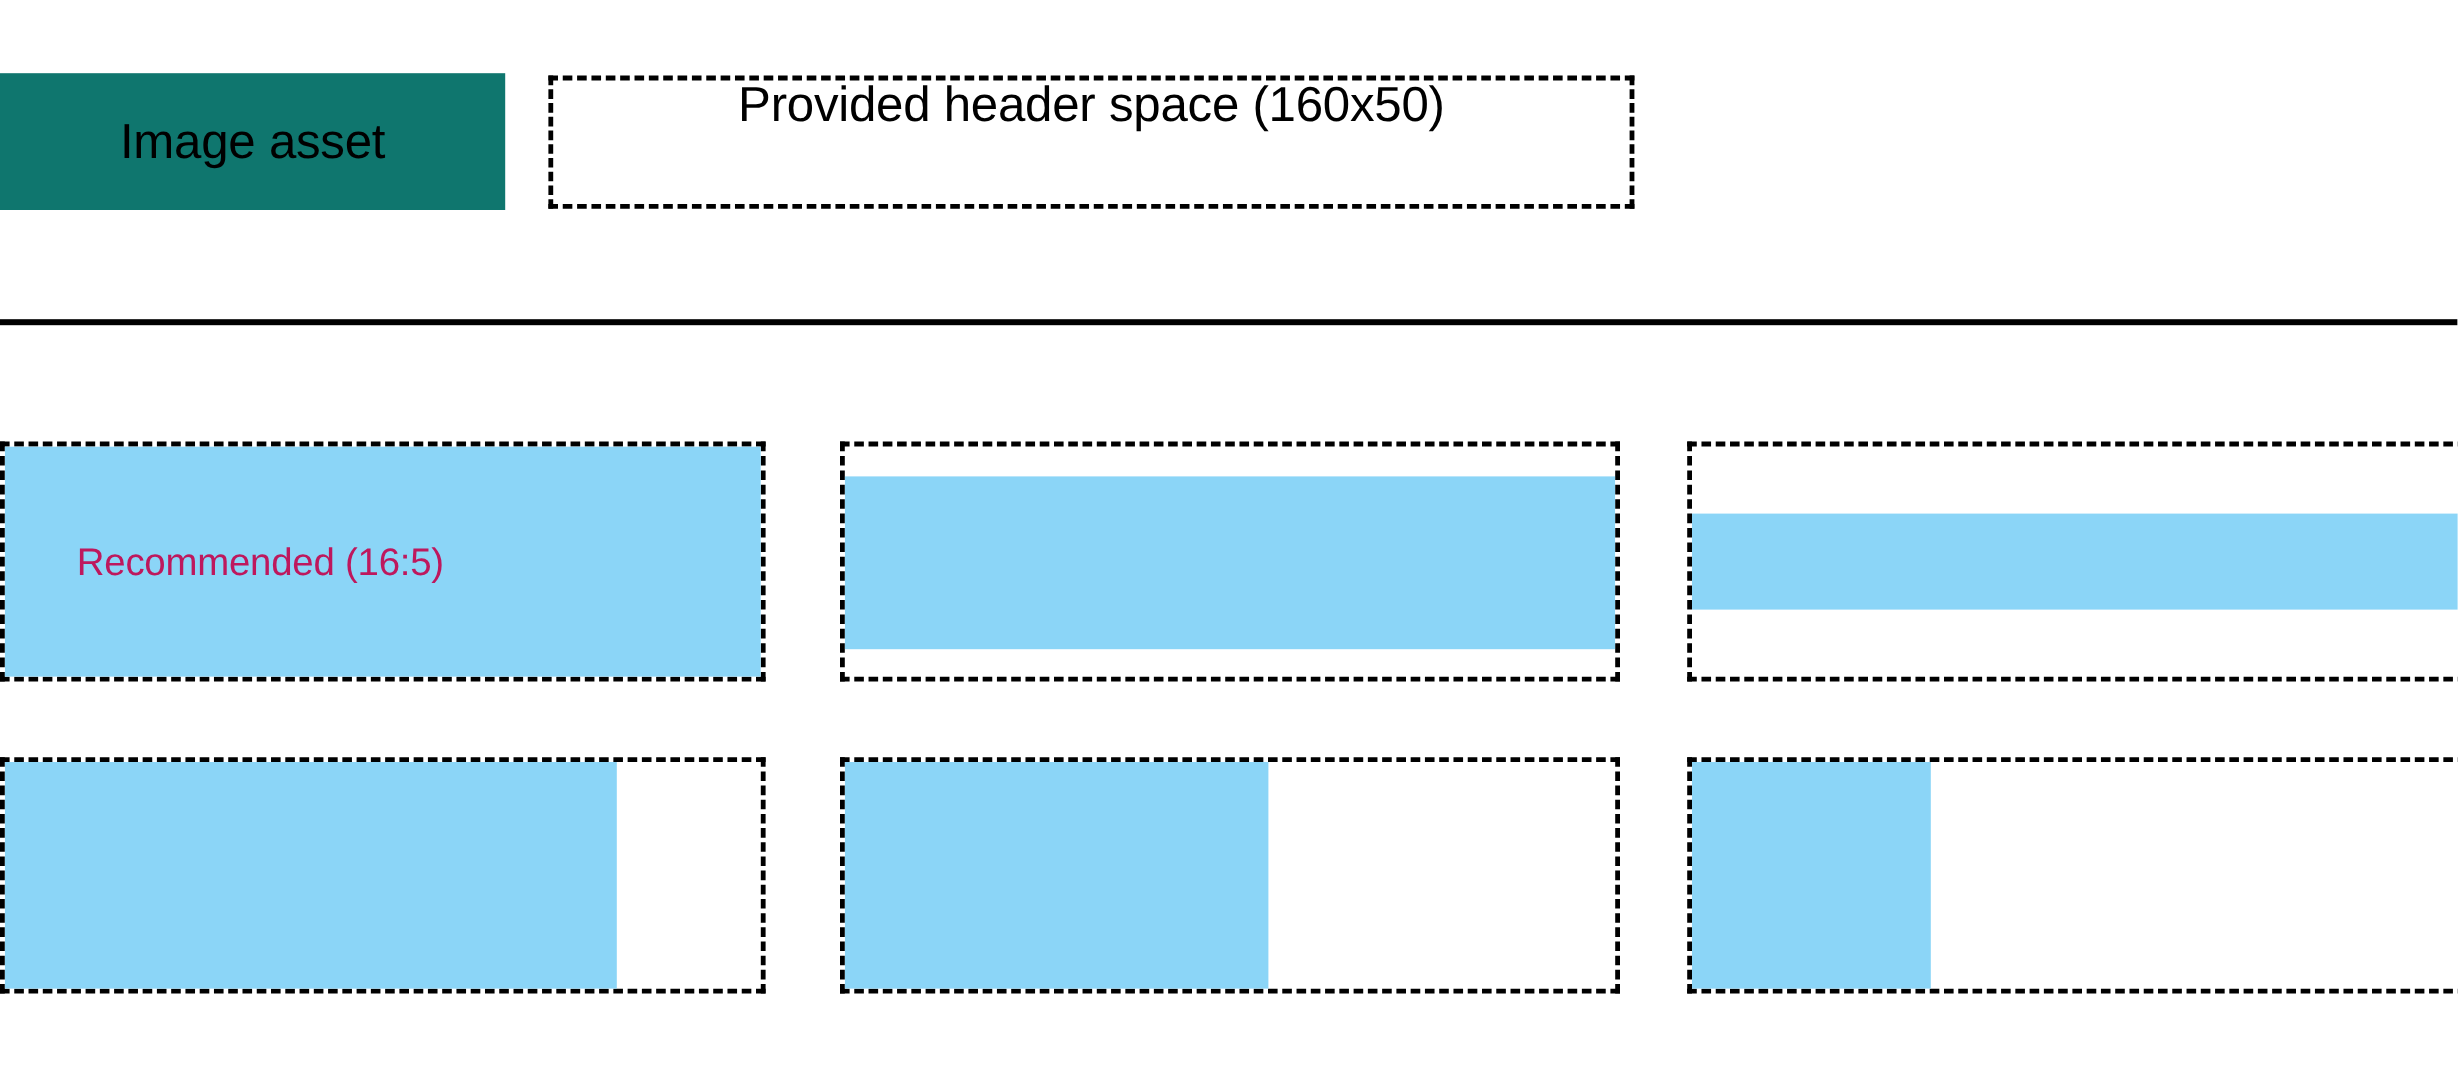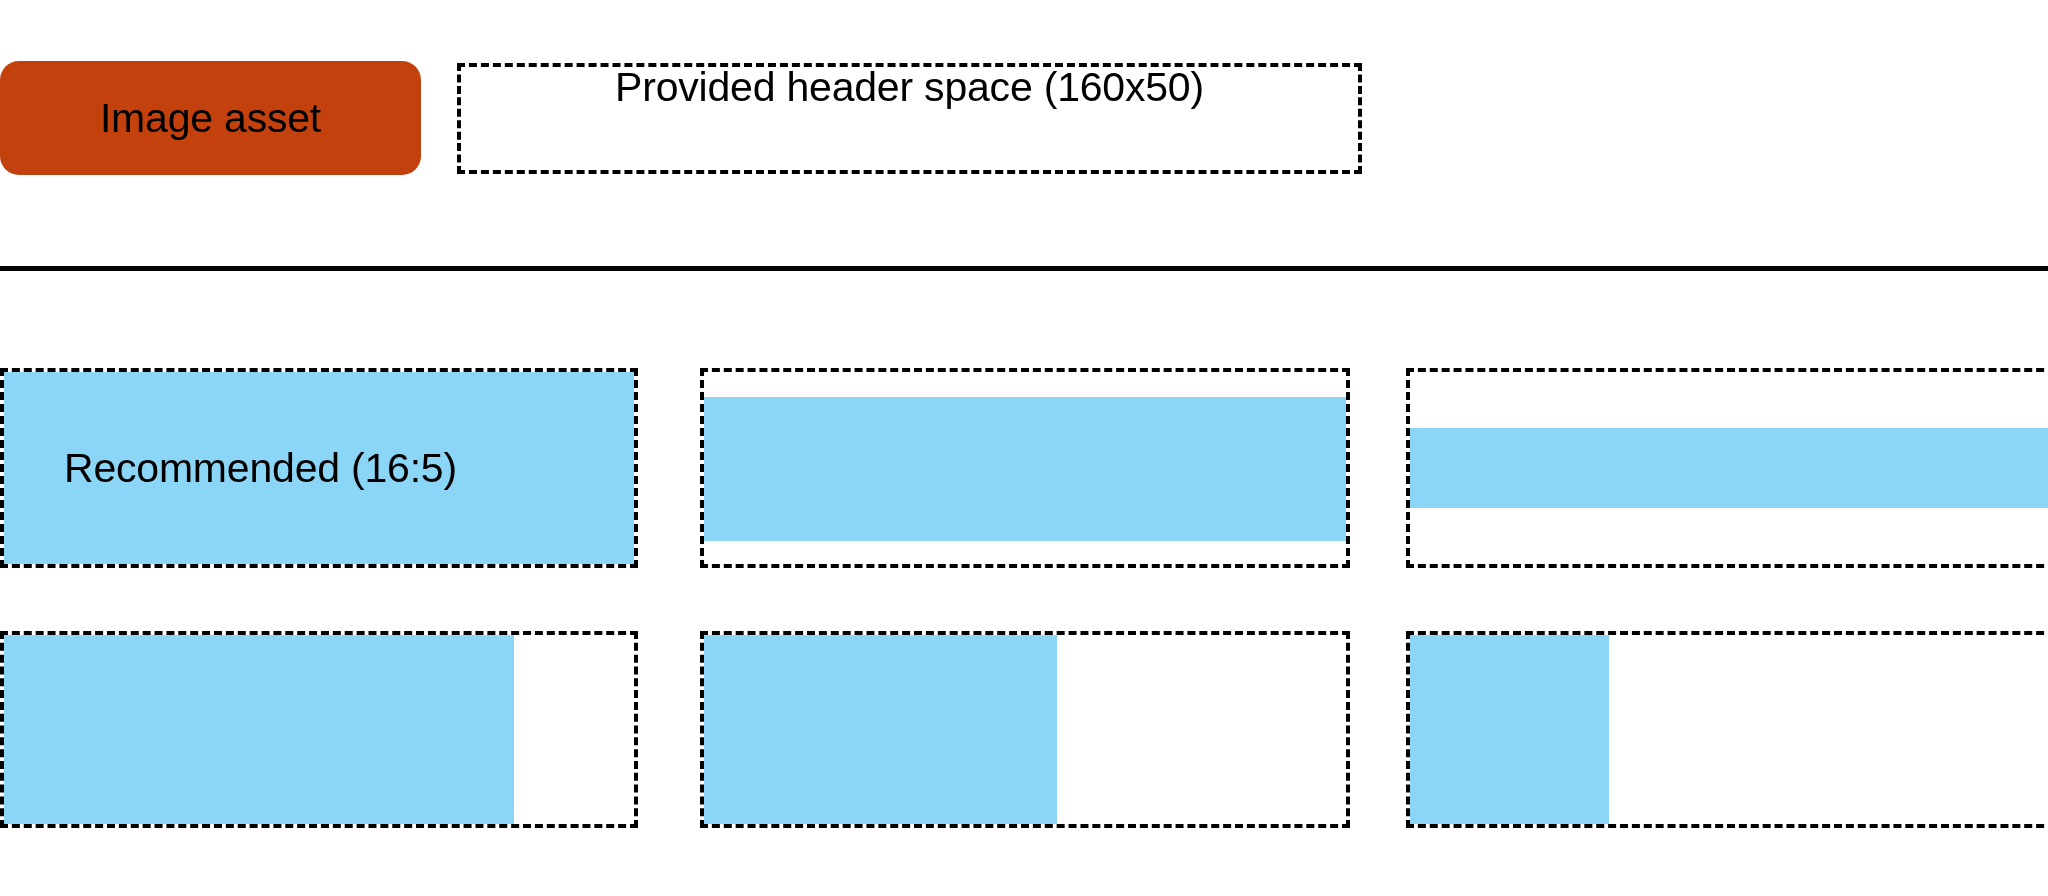--- a/index.html
+++ b/index.html
@@ -87,44 +87,44 @@
   }
   .ex-fill {
     position: absolute;
     background: #8BD5F7;
   }
   .ex-label {
     position: absolute;
     left: 60px;
     top: 50%;
     transform: translateY(-50%);
-    font-size: 41px;
+    font-size: 32px;
     line-height: 1;
     letter-spacing: -0.2px;
-    color: #000000;
+    color: #be185d;
     white-space: nowrap;
     z-index: 2;
   }
 
   
   #r1c1 { left: 0px;    top: 368px; width: 638px;  height: 200px; }
   #r1c2 { left: 700px;  top: 368px; width: 650px;  height: 200px; }
   #r1c3 { left: 1406px; top: 368px; width: 650px;  height: 200px; }
 
   
   #r2c1 { left: 0px;    top: 631px; width: 638px;  height: 197px; }
   #r2c2 { left: 700px;  top: 631px; width: 650px;  height: 197px; }
   #r2c3 { left: 1406px; top: 631px; width: 650px;  height: 197px; }
 </style>
 </head>
 <body>
 
 <div class="canvas">
 
-  <div class="legend-swatch" style="background-color: #c2410c; border-radius: 19px;">
+  <div class="legend-swatch" style="background-color: #0f766e;">
     <span class="label">Image asset</span>
   </div>
 
   <div class="legend-box" style="border-color: rgb(0, 0, 0);">
     <span class="label">Provided header space (160x50)</span>
   </div>
 
   <div class="divider" style="background-color: rgb(0, 0, 0);"></div>
 
   <div class="ex-box" id="r1c1" style="border-color: rgb(0, 0, 0);">

